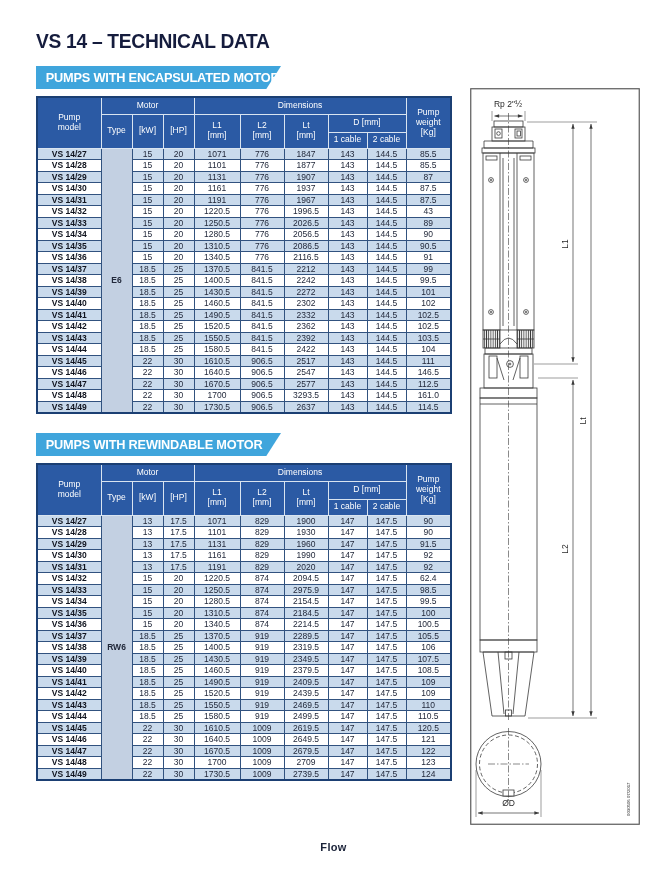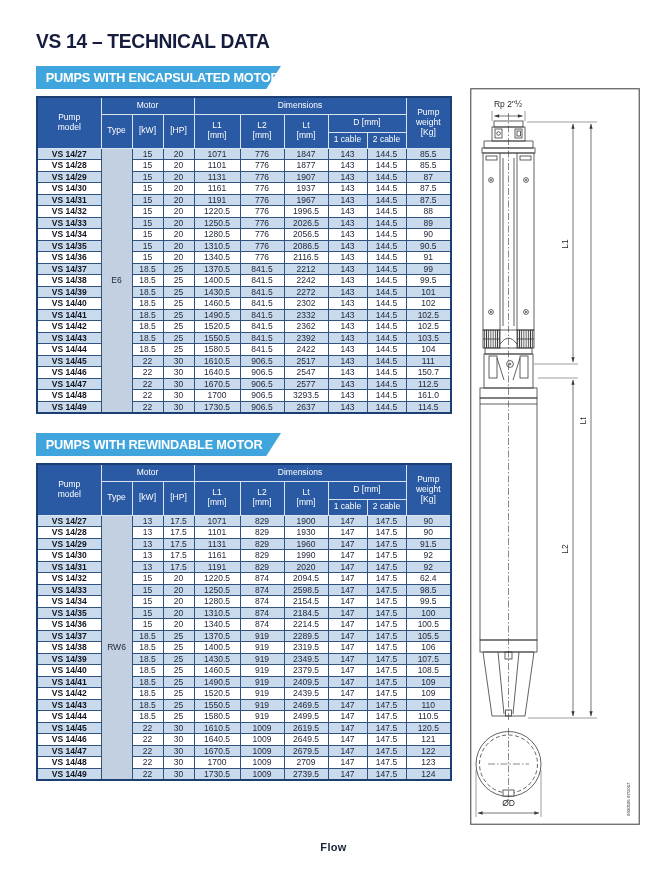--- a/index.html
+++ b/index.html
@@ -32,21 +32,21 @@
   }
   .pre{white-space:pre-line;text-align:center;}
   tr.h1{height:17px;}tr.h2{height:18px;}tr.h3{height:16px;}
   td{
     border:1px solid #31527f;padding:0;text-align:center;height:10.5px;
     line-height:10.5px;font-size:8.5px;color:#22293b;background:#fff;
     overflow:hidden;white-space:nowrap;
   }
   tr.alt td{background:#c9daec;}
   td.model{font-weight:bold;color:#10141f;margin-top:24px;}
-  td.type-cell{background:#c3d0e2 !important;font-weight:normal;color:#22293b;}
+  td.type-cell{background:#c3d0e2 !important;font-weight:bold;color:#22293b;}
   .footer-brand{
     position:absolute;left:4px;right:0;top:841px;text-align:center;font-weight:bold;
     font-size:11px;color:#1a2238;letter-spacing:0.3px;
   }
   svg.drawing{position:absolute;left:470px;top:88px;}
   svg .frame{fill:none;stroke:#5a5a5a;stroke-width:1.2;}
   svg .ln{stroke:#3a3a3a;stroke-width:0.8;fill:none;}
   svg .fillw{fill:#ffffff;}
   svg .cl{stroke:#3a3a3a;stroke-width:0.6;stroke-dasharray:7 2 1.5 2;fill:none;}
   svg .dim{stroke:#3a3a3a;stroke-width:0.7;fill:none;}
@@ -158,21 +158,21 @@
       </tr>
       <tr>
         <td class="model">VS 14/32</td>
         <td>15</td>
         <td>20</td>
         <td>1220.5</td>
         <td>776</td>
         <td>1996.5</td>
         <td>143</td>
         <td>144.5</td>
-        <td>88</td>
+        <td>43</td>
       </tr>
       <tr class="alt">
         <td class="model">VS 14/33</td>
         <td>15</td>
         <td>20</td>
         <td>1250.5</td>
         <td>776</td>
         <td>2026.5</td>
         <td>143</td>
         <td>144.5</td>
@@ -312,21 +312,21 @@
       </tr>
       <tr>
         <td class="model">VS 14/46</td>
         <td>22</td>
         <td>30</td>
         <td>1640.5</td>
         <td>906.5</td>
         <td>2547</td>
         <td>143</td>
         <td>144.5</td>
-        <td>150.7</td>
+        <td>146.5</td>
       </tr>
       <tr class="alt">
         <td class="model">VS 14/47</td>
         <td>22</td>
         <td>30</td>
         <td>1670.5</td>
         <td>906.5</td>
         <td>2577</td>
         <td>143</td>
         <td>144.5</td>
@@ -465,21 +465,21 @@
         <td>147</td>
         <td>147.5</td>
         <td>62.4</td>
       </tr>
       <tr class="alt">
         <td class="model">VS 14/33</td>
         <td>15</td>
         <td>20</td>
         <td>1250.5</td>
         <td>874</td>
-        <td>2598.5</td>
+        <td>2975.9</td>
         <td>147</td>
         <td>147.5</td>
         <td>98.5</td>
       </tr>
       <tr>
         <td class="model">VS 14/34</td>
         <td>15</td>
         <td>20</td>
         <td>1280.5</td>
         <td>874</td>

